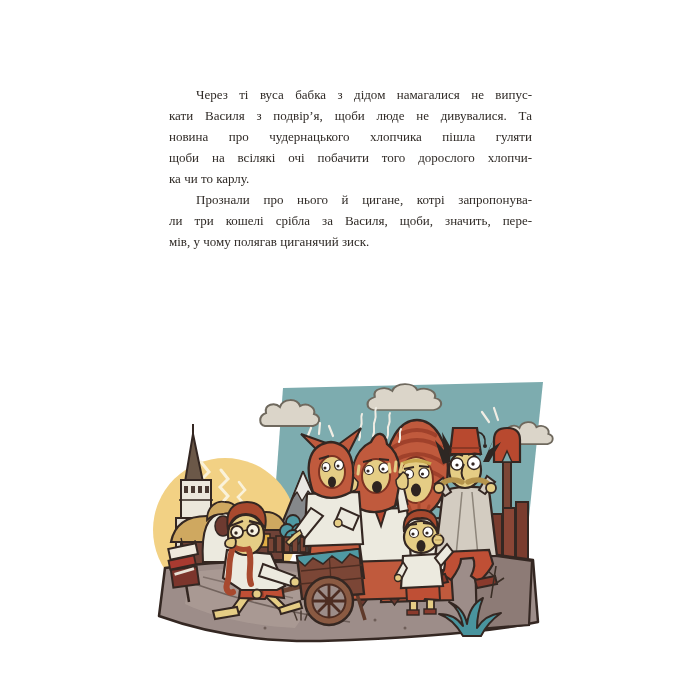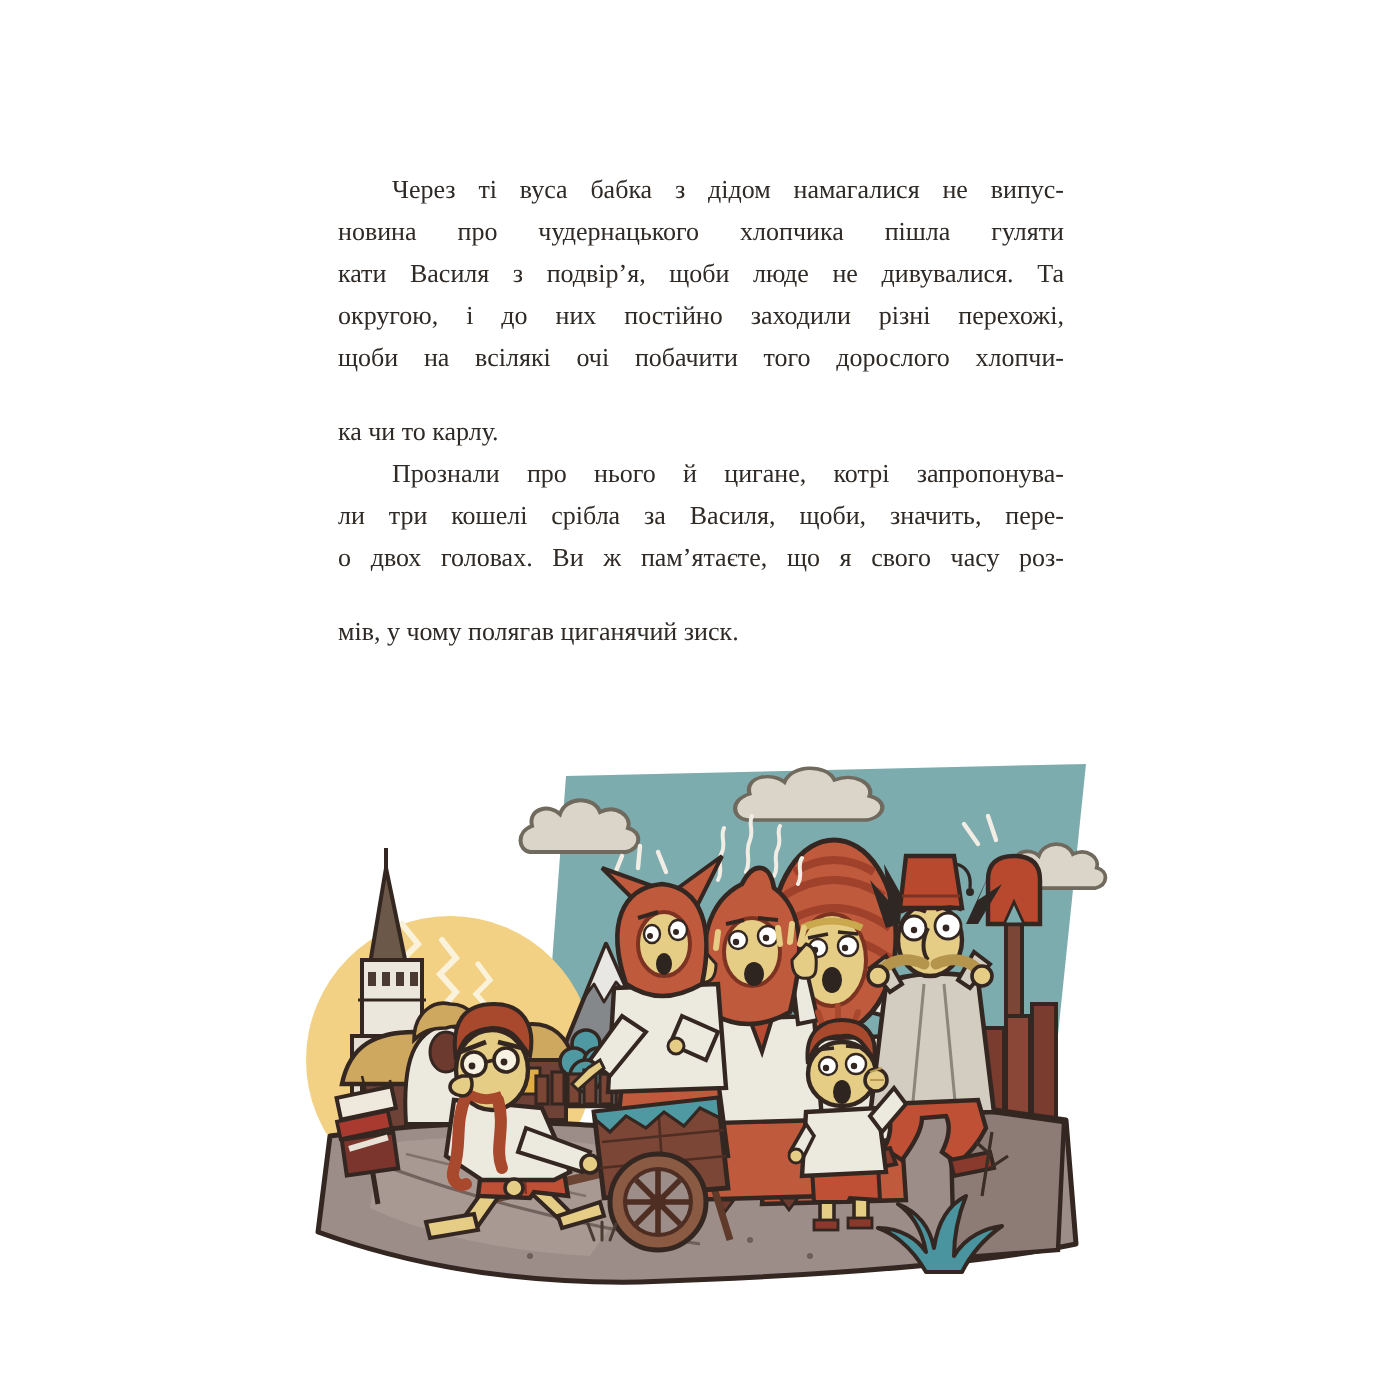--- a/index.html
+++ b/index.html
@@ -7,42 +7,40 @@
     width:700px; height:700px; position:relative; overflow:hidden;
     background:#ffffff;
     font-family:"Liberation Serif", serif;
   }
   .text-block {
     position:absolute; left:169px; top:84px; width:363px;
     color:var(--text_color,#2f2a26);
     font-size:13px; line-height:21px;
   }
   .tline { text-align:justify; text-align-last:justify; }
-  .tline.last { text-align-last:left;margin-top:16px; }
+  .tline.last { text-align-last:left; }
   .illustration { position:absolute; left:145px; top:370px; width:420px; height:295px; }
   svg * { vector-effect:none; }
 </style>
 </head>
 <body>
 
 <div>
 
   <div class="text-block">
       <div>
         <div class="tline" style="text-indent: 27px;">Через ті вуса бабка з дідом намагалися не випус-</div>
+        <div class="tline">кати Василя з подвір’я, щоби люде не дивувалися. Та</div>
         <div class="tline">новина про чудернацького хлопчика пішла гуляти</div>
-        <div class="tline">кати Василя з подвір’я, щоби люде не дивувалися. Та</div>
-        <div class="tline">округою, і до них постійно заходили різні перехожі,</div>
         <div class="tline">щоби на всілякі очі побачити того дорослого хлопчи-</div>
         <div class="tline last">ка чи то карлу.</div>
       </div>
       <div>
         <div class="tline" style="text-indent: 27px;">Прознали про нього й цигане, котрі запропонува-</div>
         <div class="tline">ли три кошелі срібла за Василя, щоби, значить, пере-</div>
-        <div class="tline">о двох головах. Ви ж пам’ятаєте, що я свого часу роз-</div>
         <div class="tline last">мів, у чому полягав циганячий зиск.</div>
       </div>
     </div>
 
   <svg class="illustration" viewBox="0 0 420 295" width="420" height="295" xmlns="http://www.w3.org/2000/svg">
     <defs>
       <path id="cloudshape" d="M2,26 C-4,25 -5,16 3,13 C1,4 12,2 17,7 C20,-2 34,-2 37,6 C45,2 53,8 51,14 C58,16 58,24 50,26 Z"></path>
     </defs>
 
     <g>

